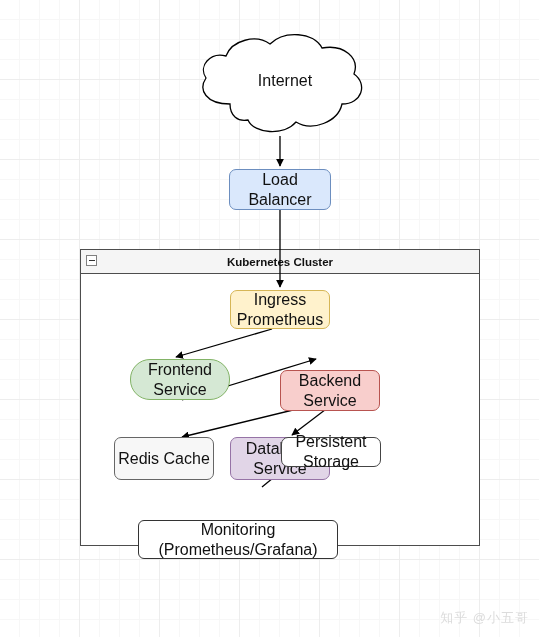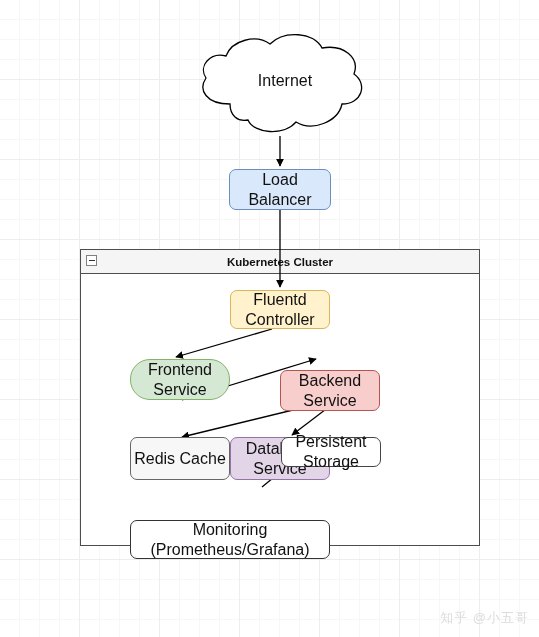--- a/index.html
+++ b/index.html
@@ -125,36 +125,37 @@
     border-color: #b85450;
     margin-top: 11px;
   }
   #database {
     left: 230px; top: 437px; width: 100px; height: 43px;
     background: #e1d5e7;
     border-color: #9673a6;
     z-index: 1;
   }
   #redis {
-    left: 130px; top: 437px; width: 100px; height: 43px;
+    left: 114px; top: 437px; width: 100px; height: 43px;
     background: #f7f7f7;
     border-color: #666666;
     z-index: 2;
   }
   #storage {
     left: 281px; top: 437px; width: 100px; height: 30px;
     background: #ffffff;
     border-color: #444444;
     z-index: 3;
   }
   #monitoring {
-    left: 130px; top: 520px; width: 200px; height: 39px;
+    left: 138px; top: 520px; width: 200px; height: 39px;
     background: #ffffff;
     border-color: #333333;
     z-index: 4;
+    border-radius: 6px;
   }
   #logging {
     left: 130px; top: 569px; width: 200px; height: 39px;
     background: #ffffff;
     border-color: #333333;
     z-index: 4;
   }
   #watermark {
     position: absolute;
     right: 10px;
@@ -210,21 +211,21 @@
                C 46 90 38 84 38 72 Z" fill="#ffffff" stroke="#000000" stroke-width="1.3"></path>
     </svg>
     <div class="cloud-label">Internet</div>
   </div>
 
   <div class="node" id="lb">
     <span>Load Balancer</span>
   </div>
 
   <div class="node" id="ingress">
-    <span>Fluentd Controller</span>
+    <span>Ingress Prometheus</span>
   </div>
 
   <div class="node" id="frontend">
     <span>Frontend Service</span>
   </div>
 
   <div class="node" id="backend">
     <span>Backend Service</span>
   </div>
 

